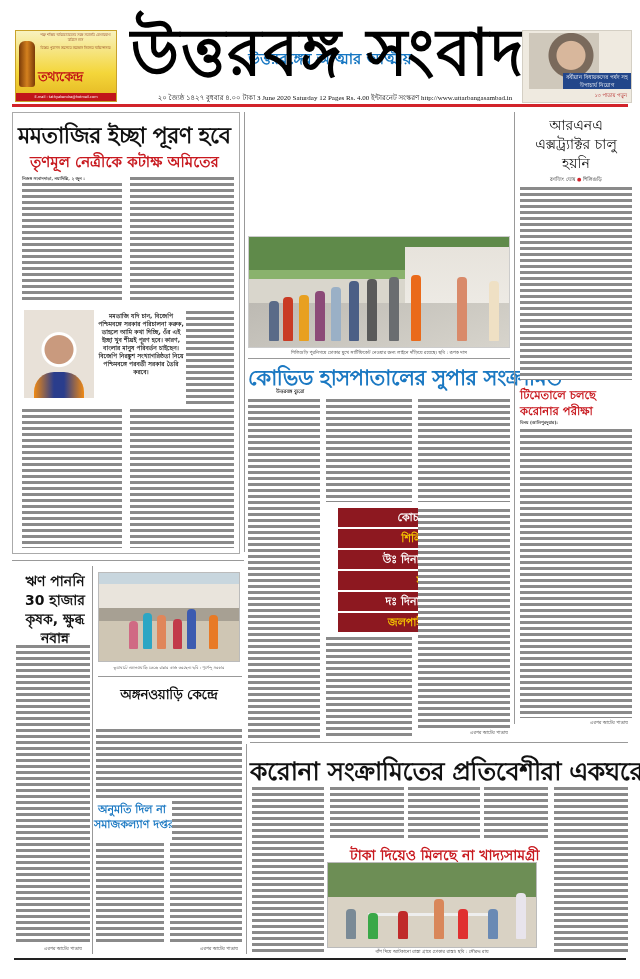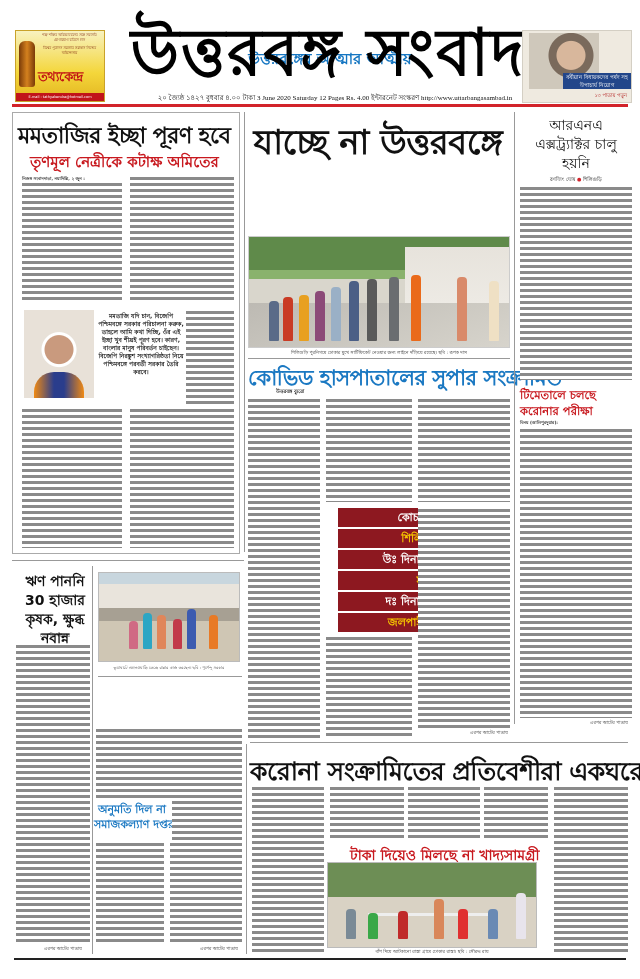--- a/index.html
+++ b/index.html
@@ -2,21 +2,21 @@
 <html><head>
 <meta charset="utf-8">
 <style>
   * { box-sizing: border-box; margin: 0; padding: 0; }
   html, body { width: 640px; height: 979px; background: #fff; overflow: hidden; }
   body { font-family: "DejaVu Sans", sans-serif; color: #111; position: relative; }
 
   .abs { position: absolute; }
 
   
-  .ad-left { left: 15px; top: 30px; width: 90px; height: 72px; background: linear-gradient(#f8f2c0, #f4d63a 60%, #e3b520); border: 1px solid #c9a22a; overflow: hidden; }
+  .ad-left { left: 15px; top: 30px; width: 102px; height: 72px; background: linear-gradient(#f8f2c0, #f4d63a 60%, #e3b520); border: 1px solid #c9a22a; overflow: hidden; }
   .ad-left .ad-small { font-size: 3.5px; line-height: 5px; text-align: center; color: #7a1d06; padding: 2px 3px 0 22px; }
   .ad-left .ad-bottle { position: absolute; left: 3px; top: 10px; width: 16px; height: 46px; border-radius: 6px 6px 3px 3px; background: linear-gradient(90deg,#7a3b08,#d4811e,#7a3b08); }
   .ad-left .ad-brand { position: absolute; left: 22px; top: 36px; font-size: 13px; font-weight: bold; color: #c11414; letter-spacing: -0.5px; }
   .ad-left .ad-email { position: absolute; left: 0; bottom: 0; width: 100%; height: 8px; background: #c1141a; color: #fff; font-size: 3.5px; line-height: 8px; text-align: center; }
 
   .tagline { left: 200px; top: 7px; width: 260px; text-align: center; color: #1576c2; font-size: 15px; font-weight: bold; margin-top: 40px; }
   .mast-title { left: 118px; top: 20px; width: 420px; text-align: center; font-family: "DejaVu Serif", serif; font-size: 62px; font-weight: bold; letter-spacing: 2px; line-height: 66px; color: #000; transform: scaleY(1.05); }
   .slg { left: 540px; top: 82px; width: 22px; text-align: center; font-family: "Liberation Serif", serif; font-size: 6px; line-height: 6px; }
   .dateline { left: 140px; top: 92px; width: 390px; text-align: center; font-family: "Liberation Serif", serif; font-size: 7px; white-space: nowrap; }
 
@@ -124,21 +124,20 @@
 <div class="abs quote-box">
     <div class="shirt"></div>
   </div>
 <div class="abs quote-text">মমতাজি যদি চান, বিজেপি পশ্চিমবঙ্গে সরকার পরিচালনা করুক, তাহলে আমি কথা দিচ্ছি, ওঁর এই ইচ্ছা খুব শীঘ্রই পূরণ হবে। কারণ, বাংলার মানুষ পরিবর্তন চাইছেন। বিজেপি নিরঙ্কুশ সংখ্যাগরিষ্ঠতা নিয়ে পশ্চিমবঙ্গে পরবর্তী সরকার তৈরি করবে।</div>
 <div class="abs filler" style="left:186px;top:310px;width:48px;height:94px;"></div>
 <div class="abs filler" style="left:22px;top:408px;width:100px;height:140px;"></div>
 <div class="abs filler" style="left:130px;top:408px;width:104px;height:140px;"></div>
 
 <div class="abs vrule" style="left:244px;top:112px;height:440px;"></div>
 <div class="abs h-lead">
-  <div>যাচ্ছে না উত্তরবঙ্গে</div>
 </div>
 
 <div class="abs lead-photo">
   <div class="wall"></div>
   <div class="road"></div>
   <div class="p" style="left:20px;height:40px;background:#5a6b88;"></div>
   <div class="p" style="left:34px;height:44px;background:#c93b24;"></div>
   <div class="p" style="left:50px;height:46px;background:#e8a020;"></div>
   <div class="p" style="left:66px;height:50px;background:#8c4a78;"></div>
   <div class="p" style="left:82px;height:54px;background:#9ab0c6;"></div>
@@ -214,20 +213,21 @@
   <div class="pp" style="left:44px;height:36px;background:#2ca6c4;"></div>
   <div class="pp" style="left:58px;height:34px;background:#e0865a;"></div>
   <div class="pp" style="left:74px;height:30px;background:#c23a4a;"></div>
   <div class="pp" style="left:88px;height:40px;background:#3c5bb0;"></div>
   <div class="pp" style="left:110px;height:34px;background:#e87a26;"></div>
 </div>
 <div class="abs caption" style="left:98px;top:664px;width:142px;font-size:4px;">ভুয়াঘাটে অঙ্গনওয়াড়ি কেন্দ্রে রান্নার কাজ করছেন। ছবি : পূর্ণেন্দু সরকার</div>
 <div class="abs hrule" style="left:98px;top:676px;width:144px;"></div>
 
 <div class="abs h-anganwadi">
+  <div>অঙ্গনওয়াড়ি কেন্দ্রে</div>
 </div>
 <div class="abs filler" style="left:96px;top:728px;width:146px;height:70px;"></div>
 <div class="abs h-permission">
   <div>অনুমতি দিল না</div>
   <div>সমাজকল্যাণ দপ্তর</div>
 </div>
 <div class="abs filler" style="left:172px;top:800px;width:70px;height:40px;"></div>
 <div class="abs filler" style="left:96px;top:842px;width:68px;height:102px;"></div>
 <div class="abs filler" style="left:170px;top:842px;width:72px;height:102px;"></div>
 <div class="abs byline-ex" style="left:200px;top:946px;">এরপর আটের পাতায়</div>

